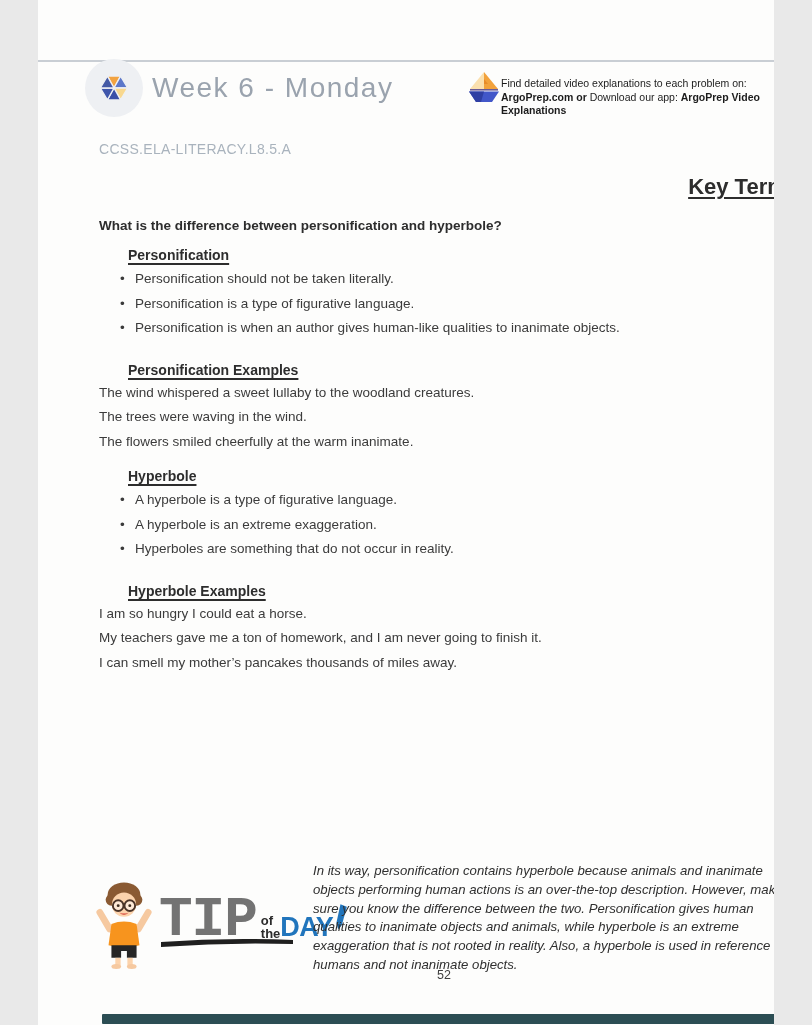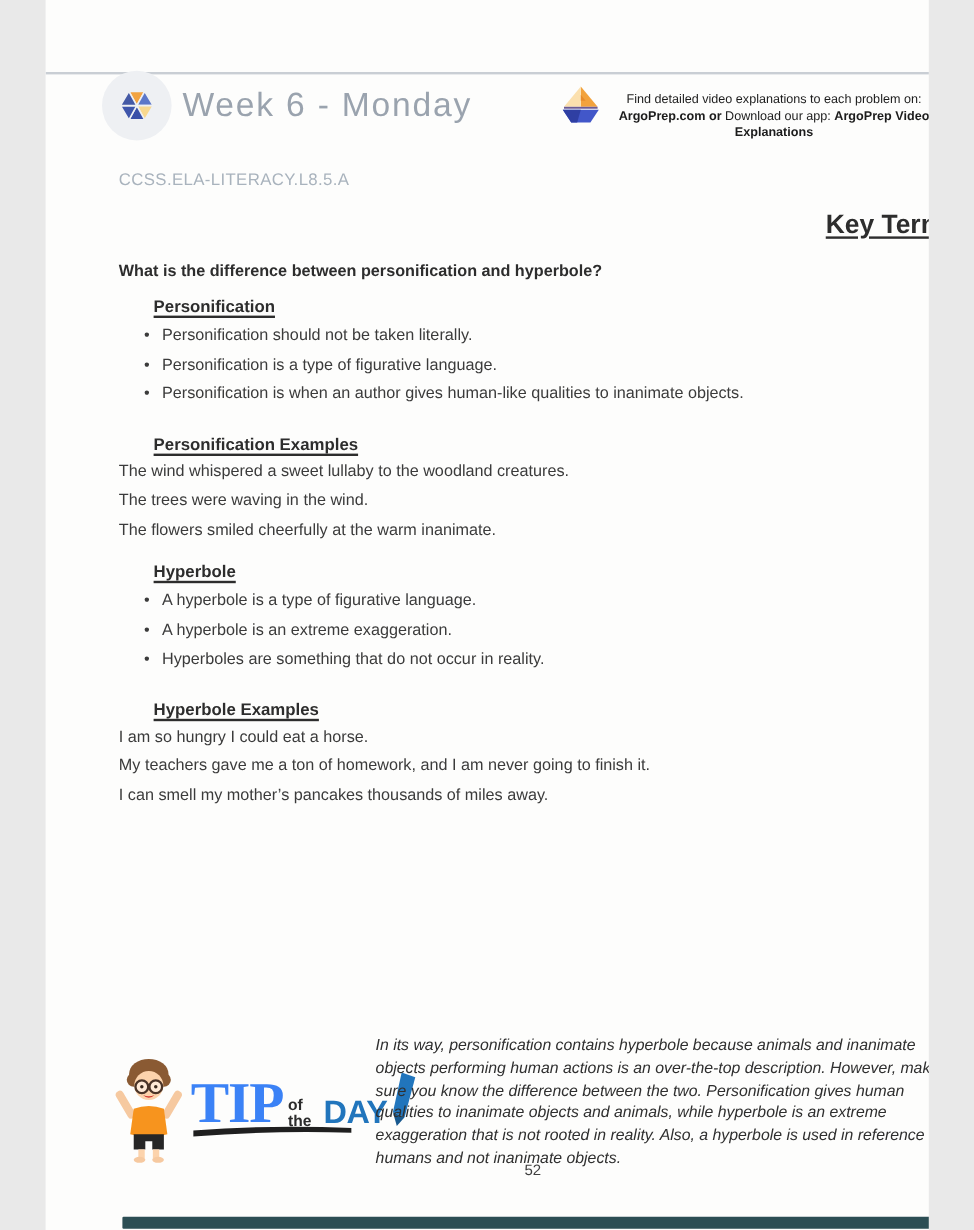--- a/index.html
+++ b/index.html
@@ -12,21 +12,21 @@
   
   .top-rule { position:absolute; left:0; top:60px; width:812px; height:2px; background:#c9ced4; }
   .logo-circle {
     position:absolute; left:47px; top:59px; width:58px; height:58px;
     background:#eef0f3; border-radius:50%; display:flex; align-items:center; justify-content:center;
   }
   .week-title {
     position:absolute; left:114px; top:70px; font-size:28px; line-height:36px;
     color:#9aa3ae; letter-spacing:1.5px; font-weight:400;
   }
-  .video-note { position:absolute; left:463px; top:77px; width:288px; text-align:center;
+  .video-note { position:absolute; left:463px; top:77px; width:288px; text-align:left;
     font-size:10.5px; line-height:13.5px; color:#1c1c1c; }
   .video-note b { font-weight:700; }
   .boat-icon { position:absolute; left:429px; top:71px; width:34px; height:34px; }
   
   .content { position:absolute; left:61px; top:128px; width:700px; color:#3b3b3b; }
   .lesson-title { font-size:21px; font-weight:700; color:#2d2d2d; letter-spacing:.2px; }
   .standard { margin-top:13px; font-size:14px; color:#a9b3bd; letter-spacing:.3px; }
   .key-terms { margin-top:17px; font-size:22px; font-weight:700; color:#2d2d2d;
     text-decoration:underline; text-underline-offset:3px; text-decoration-thickness:1.5px;text-align:right; }
   .question { margin-top:18px; font-size:13.5px; font-weight:700; color:#2d2d2d; }
@@ -36,22 +36,22 @@
   .bullet-item { position:relative; padding-left:36px; font-size:13.5px; line-height:24.5px; }
   .bullet-item::before { content:"\2022"; position:absolute; left:21px; top:0; color:#3b3b3b; }
   .line-list { margin-top:3px; }
   .line-item { font-size:13.5px; line-height:24.5px; }
   .gap-lg { margin-top:21px; }
   
   .tip-wrap { position:absolute; left:55px; top:858px; width:710px; }
   .tip-kid { position:absolute; left:2px; top:20px; width:58px; height:92px; }
   .tip-logo { position:absolute; left:66px; top:32px; width:190px; height:76px; }
   .tip-logo-row { display:flex; align-items:flex-end; }
-  .tip-word { font-size:48px; font-weight:900; color:#3b82f6; letter-spacing:-1px; line-height:40px;
-    font-family:Liberation Serif, serif; }
+  .tip-word { font-size:56px; font-weight:900; color:#737373; letter-spacing:-1px; line-height:40px;
+    font-family:Liberation Mono, monospace; }
   .tip-col { margin-left:4px; display:flex; flex-direction:row; align-items:flex-start; }
   .of-the { font-size:13px; font-weight:700; color:#2b2b2b; line-height:13px; }
   .day-word { font-size:27px; font-weight:900; color:#2175BC; line-height:26px; letter-spacing:-.5px; }
   .tip-pen { margin-left:2px; width:26px; height:56px; margin-bottom:-6px; }
   .tip-swoosh { position:absolute; left:2px; top:48px; width:132px; height:10px; }
   .tip-text { position:absolute; left:220px; top:4px; width:492px;
     font-style:italic; font-size:13.2px; line-height:18.8px; color:#2f2f2f; }
   
   .page-number { position:absolute; left:0; top:968px; width:812px; text-align:center;
     font-size:12.5px; color:#3f3f3f; }

